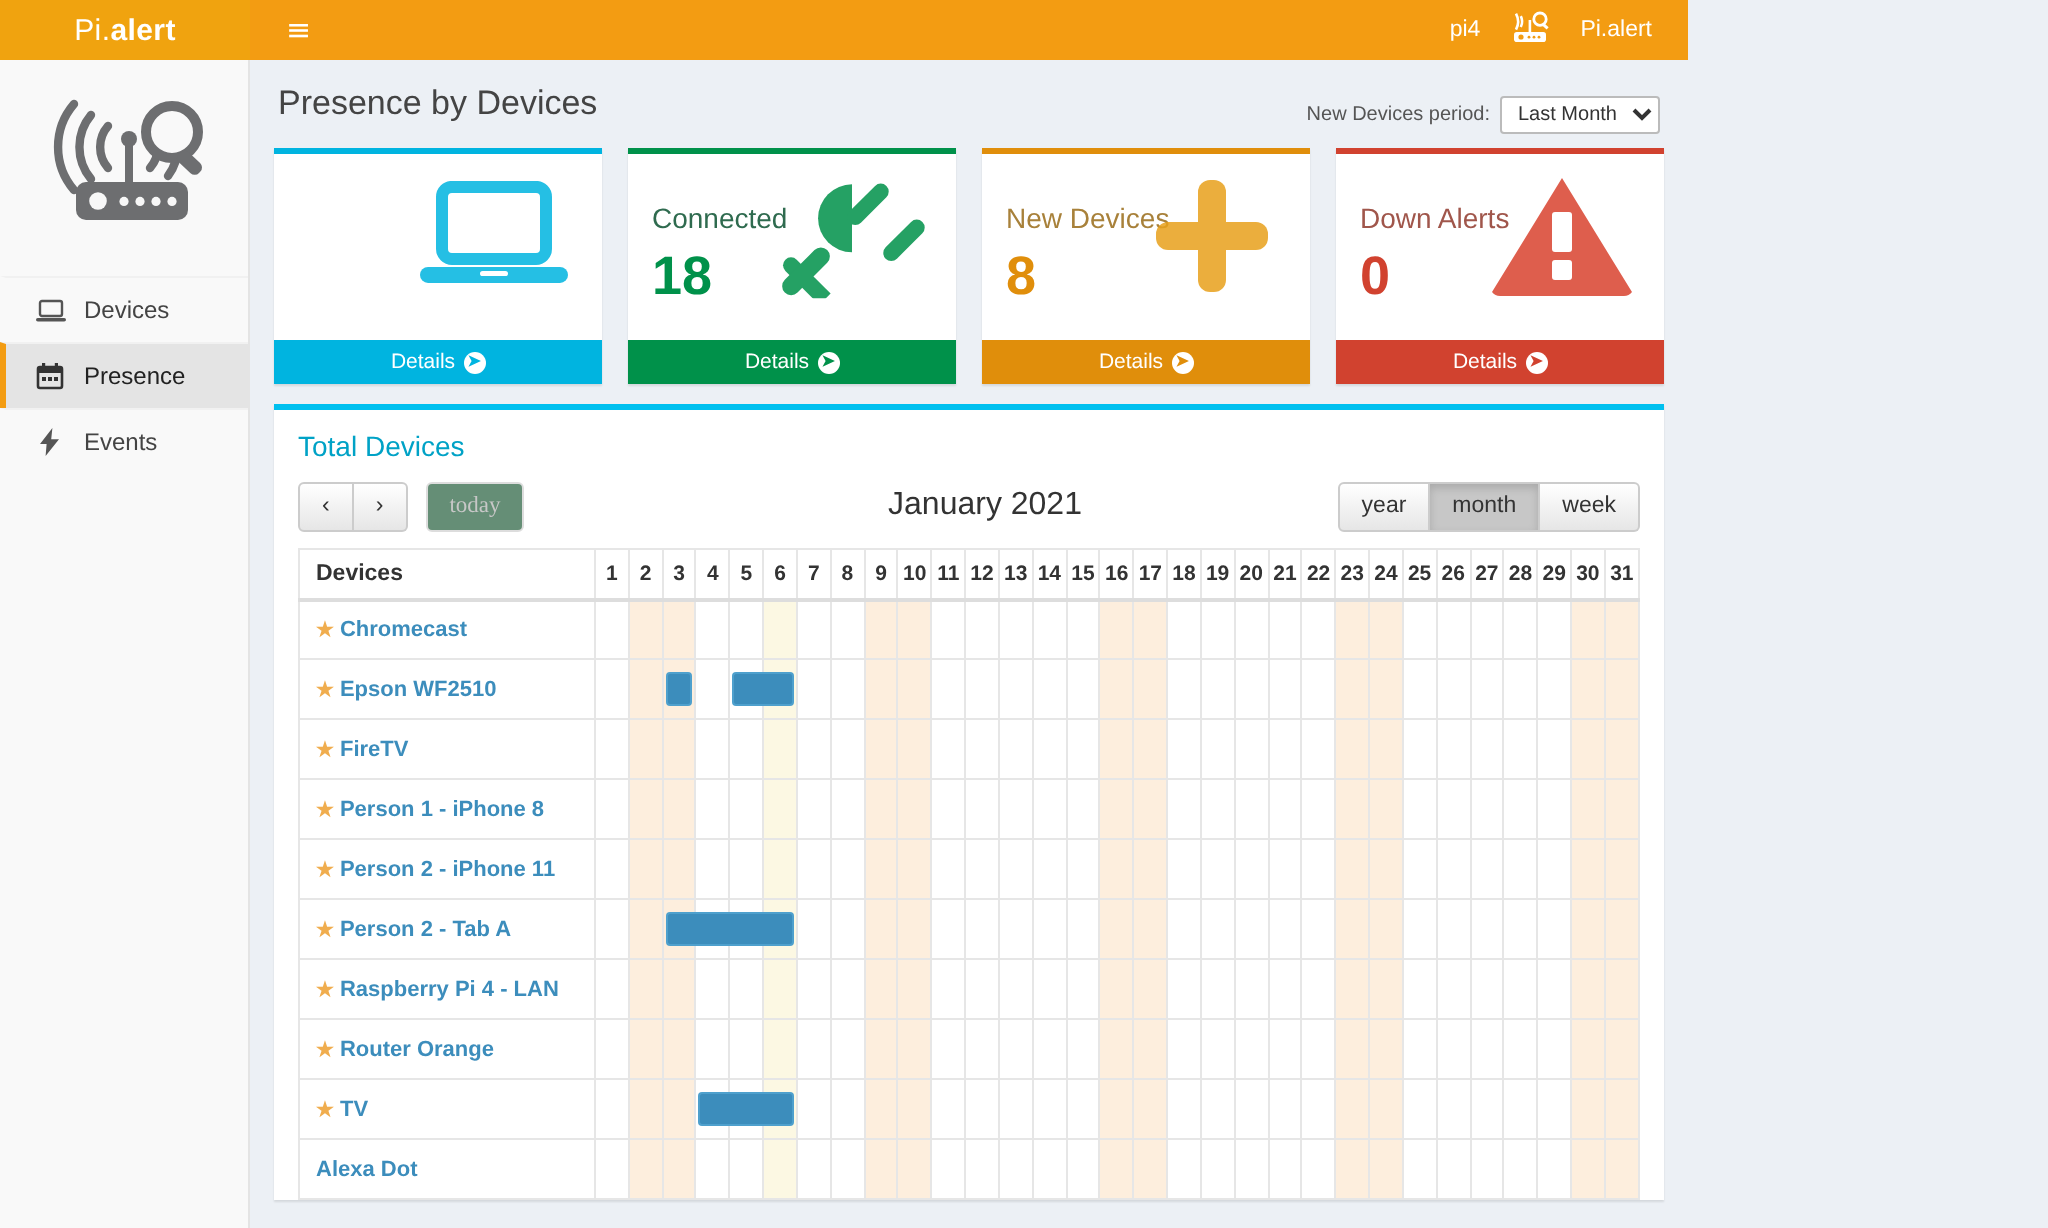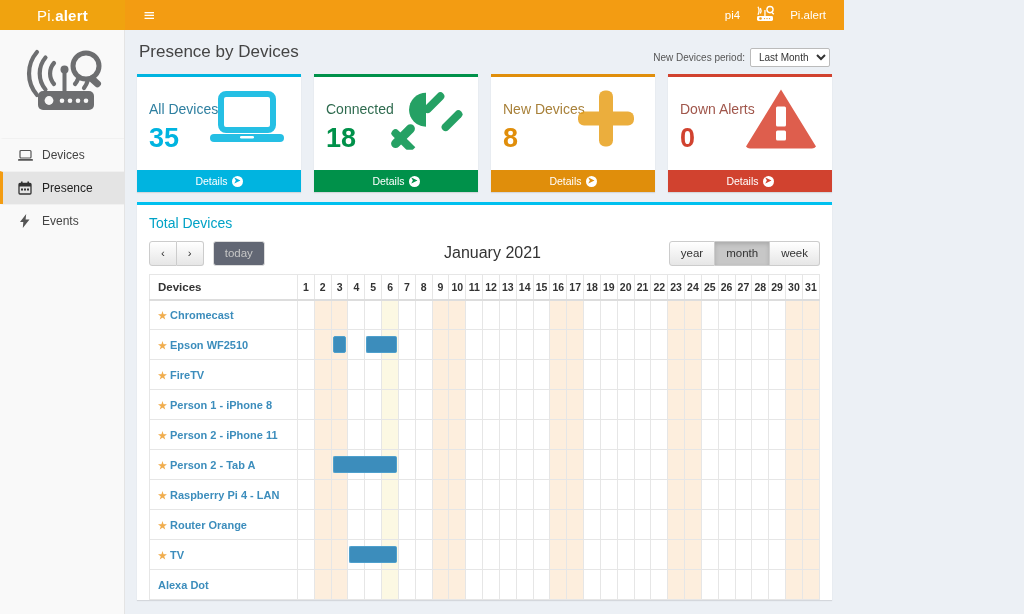--- a/index.html
+++ b/index.html
@@ -82,21 +82,21 @@
   .cal-toolbar { display: flex; align-items: center; padding: 6px 12px 8px 12px; position: relative; }
   .btn-group { display: flex; }
   .btn {
     font-family: "Liberation Sans", sans-serif; font-size: 11.5px; color: #333;
     background: linear-gradient(#fff,#e6e6e6); border: 1px solid #ccc;
     padding: 5px 11px; cursor: pointer; line-height: 1.1;
   }
   .btn + .btn { border-left: none; }
   .btn.first { border-radius: 3px 0 0 3px; }
   .btn.last { border-radius: 0 3px 3px 0; }
-  .btn.single { border-radius: 3px; margin-left: 9px; color: #aaa; background: #0f172a; opacity: .65; cursor: default; }
+  .btn.single { border-radius: 3px; margin-left: 9px; color: #aaa; background: #14532d; opacity: .65; cursor: default; font-family: Liberation Serif, serif; }
   .btn.active { background: #c7c7c7; color: #333; box-shadow: inset 0 2px 4px rgba(0,0,0,.15); }
   .cal-title { position: absolute; left: 16px; right: 0; text-align: center; font-size: 16px; color: #333; pointer-events: none; }
   .right-group { margin-left: auto; display: flex; }
 
   
   .gridwrap { padding: 0 12px 0 12px; }
   table.grid { border-collapse: collapse; width: 100%; table-layout: fixed; }
   table.grid th, table.grid td { border: 1px solid #e6e6e6; }
   table.grid th.devcol { width: 148px; text-align: left; padding: 6px 8px; font-size: 11.5px; color: #333; }
   table.grid th.daycol { font-size: 10.5px; color: #333; padding: 6px 0; text-align: center; font-weight: 700; }
@@ -217,24 +217,20 @@
         <span class="lbl">New Devices period:</span>
         <select class="period-sel">
           <option>Last Month</option>
         </select>
       </div>
 
       <div class="cards">
 
         <div class="card" style="border-top-color:#00b4e0">
           <div class="card-inner">
-            <div class="card-text">
-              <div class="card-label" style="color:#2e7fa0">All Devices</div>
-              <div class="card-value" style="color:#00b4e0">35</div>
-            </div>
             <div class="card-icon">
               <svg width="80" height="56" viewBox="0 0 80 56">
                   <rect x="14" y="3" width="52" height="36" rx="5" fill="none" stroke="#00b4e0" stroke-width="6"></rect>
                   <rect x="3" y="43" width="74" height="8" rx="4" fill="#00b4e0"></rect>
                   <rect x="33" y="45" width="14" height="2.6" rx="1.3" fill="#ffffff"></rect>
                 </svg>
             </div>
           </div>
           <div class="card-footer" style="background:#00b4e0">
             <span>Details</span>

